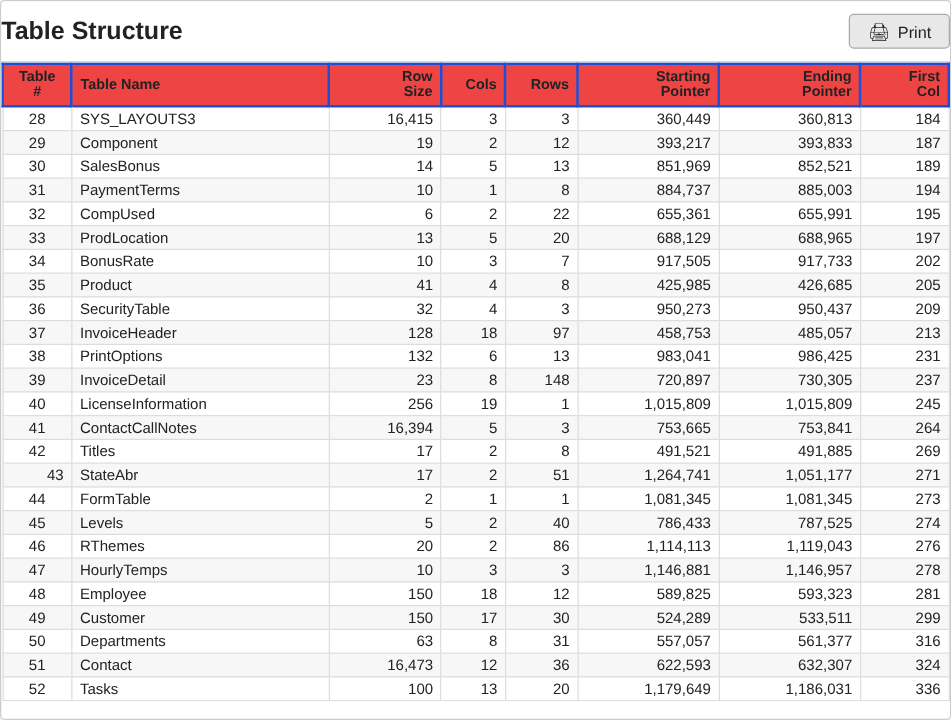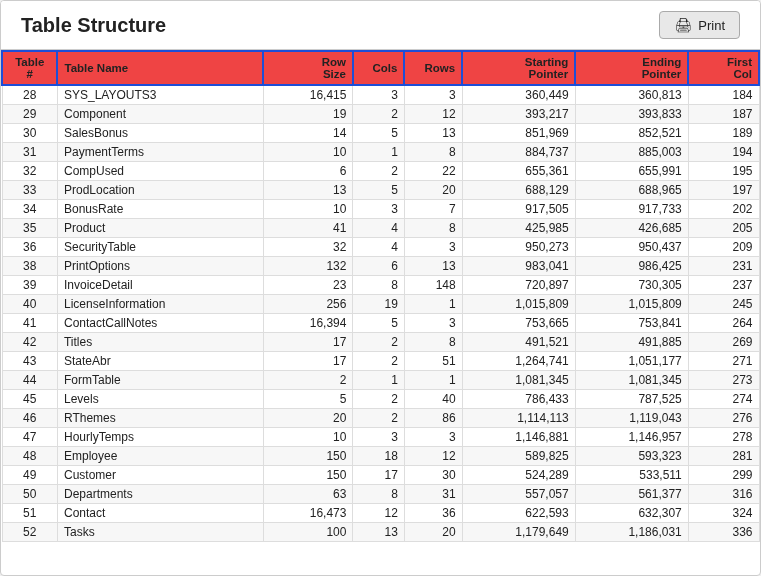--- a/index.html
+++ b/index.html
@@ -13,21 +13,21 @@
       min-height: 576px;
       background: #fff;
       border: 1px solid #ccc;
       border-radius: 4px;
       overflow: hidden;
     }
     .header {
       display: flex;
       align-items: center;
       justify-content: space-between;
-      padding: 10px 20px;
+      padding: 10px 0;
       background: #fff;
     }
     .header-title {
       font-size: 20px;
       font-weight: bold;
       color: #222;
     }
     .print-btn {
       display: flex;
       align-items: center;
@@ -190,20 +190,30 @@
             <td class="col-table-num" style="text-align: center;">36</td>
             <td class="col-table-name" style="text-align: left;">SecurityTable</td>
             <td class="col-row-size" style="text-align: right;">32</td>
             <td class="col-cols" style="text-align: right;">4</td>
             <td class="col-rows" style="text-align: right;">3</td>
             <td class="col-start-ptr" style="text-align: right;">950,273</td>
             <td class="col-end-ptr" style="text-align: right;">950,437</td>
             <td class="col-first-col" style="text-align: right;">209</td>
           </tr>
           <tr>
+            <td class="col-table-num" style="text-align: center;">37</td>
+            <td class="col-table-name" style="text-align: left;">InvoiceHeader</td>
+            <td class="col-row-size" style="text-align: right;">128</td>
+            <td class="col-cols" style="text-align: right;">18</td>
+            <td class="col-rows" style="text-align: right;">97</td>
+            <td class="col-start-ptr" style="text-align: right;">458,753</td>
+            <td class="col-end-ptr" style="text-align: right;">485,057</td>
+            <td class="col-first-col" style="text-align: right;">213</td>
+          </tr>
+          <tr>
             <td class="col-table-num" style="text-align: center;">38</td>
             <td class="col-table-name" style="text-align: left;">PrintOptions</td>
             <td class="col-row-size" style="text-align: right; padding-left: 16px;">132</td>
             <td class="col-cols" style="text-align: right;">6</td>
             <td class="col-rows" style="text-align: right;">13</td>
             <td class="col-start-ptr" style="text-align: right;">983,041</td>
             <td class="col-end-ptr" style="text-align: right;">986,425</td>
             <td class="col-first-col" style="text-align: right;">231</td>
           </tr>
           <tr style="color: rgb(26, 26, 255);">
@@ -240,21 +250,21 @@
             <td class="col-table-num" style="text-align: center;">42</td>
             <td class="col-table-name" style="text-align: left;">Titles</td>
             <td class="col-row-size" style="text-align: right;">17</td>
             <td class="col-cols" style="text-align: right;">2</td>
             <td class="col-rows" style="text-align: right;">8</td>
             <td class="col-start-ptr" style="text-align: right;">491,521</td>
             <td class="col-end-ptr" style="text-align: right;">491,885</td>
             <td class="col-first-col" style="text-align: right;">269</td>
           </tr>
           <tr>
-            <td class="col-table-num" style="text-align: center; margin-top: 35px;">43</td>
+            <td class="col-table-num" style="text-align: right; margin-top: 35px;">43</td>
             <td class="col-table-name" style="text-align: left;">StateAbr</td>
             <td class="col-row-size" style="text-align: right;">17</td>
             <td class="col-cols" style="text-align: right;">2</td>
             <td class="col-rows" style="text-align: right;">51</td>
             <td class="col-start-ptr" style="text-align: right;">1,264,741</td>
             <td class="col-end-ptr" style="text-align: right;">1,051,177</td>
             <td class="col-first-col" style="text-align: right;">271</td>
           </tr>
           <tr style="color: rgb(178, 34, 34);">
             <td class="col-table-num" style="text-align: center;">44</td>

